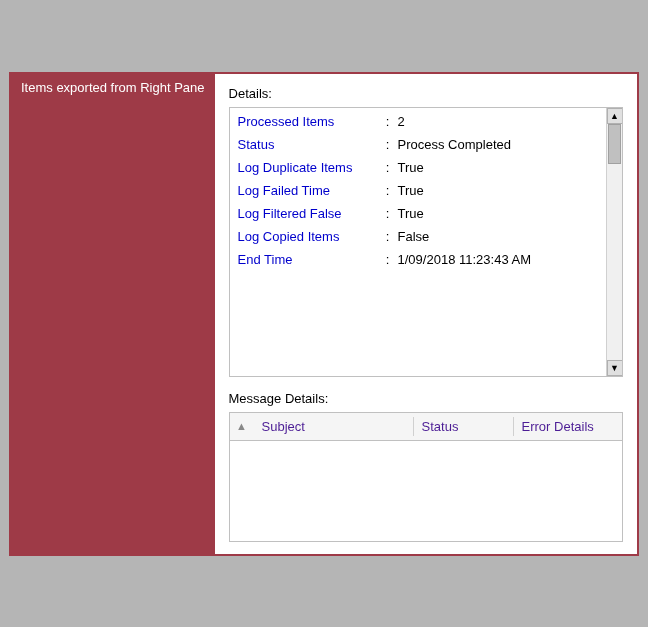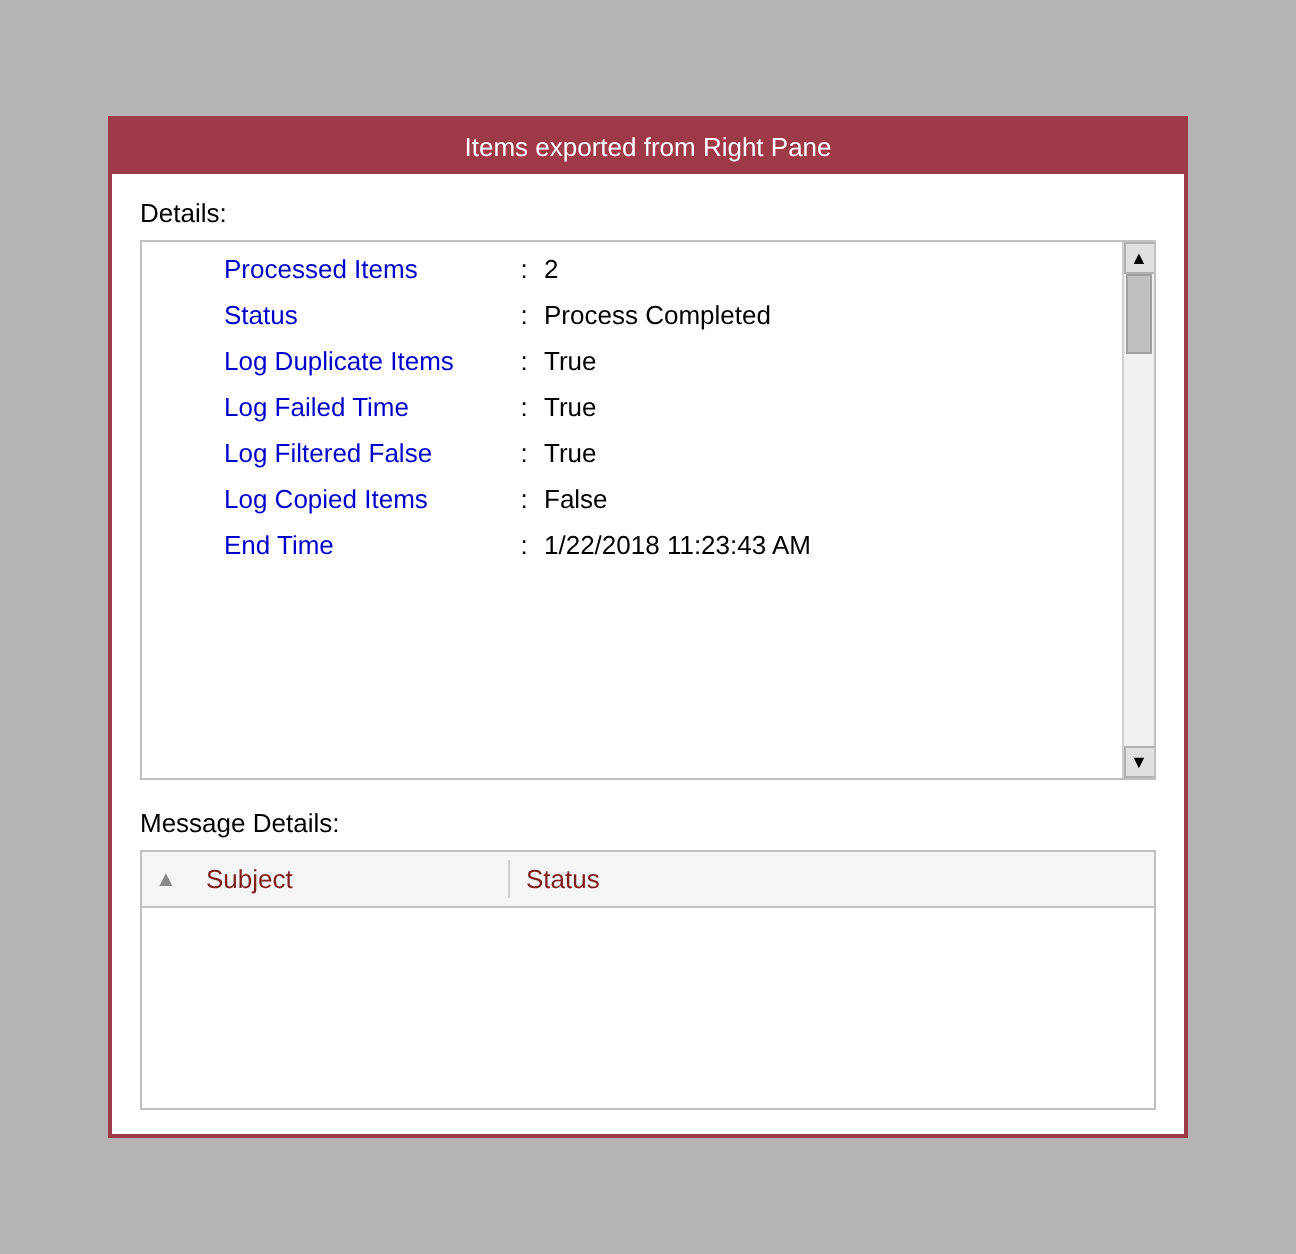--- a/index.html
+++ b/index.html
@@ -7,25 +7,24 @@
       background: #b5b5b5;
       font-family: 'Segoe UI', Tahoma, Geneva, Verdana, sans-serif;
       font-size: 13px;
       display: flex;
       justify-content: center;
       align-items: center;
       width: 648px;
       height: 627px;
     }
     .dialog {
-      width: 540px;
+      width: 630px;
       background: #fff;
       border: 2px solid #9e3a47;
       display: flex;
-      flex-direction: column;
     }
     .dialog-title-bar {
       background: #9e3a47;
       color: #fff;
       text-align: center;
       padding: 6px 10px;
       font-size: 13px;
       font-weight: normal;
     }
     .dialog-body {
@@ -49,21 +48,20 @@
     }
     .details-content {
       flex: 1;
       padding: 6px 8px;
       overflow-y: auto;
     }
     .detail-row {
       display: flex;
       align-items: flex-start;
       margin-bottom: 8px;
-      margin-left: 33px;
     }
     .detail-key {
       color: #0000cc;
       width: 140px;
       flex-shrink: 0;
       font-size: 13px;
     }
     .detail-colon {
       color: #000;
       width: 20px;
@@ -139,21 +137,21 @@
     .th-sort {
       width: 24px;
       display: flex;
       align-items: center;
       justify-content: center;
       color: #888;
       font-size: 11px;
     }
     .th-cell {
       padding: 2px 8px;
-      color: #7f1d1d;
+      color: #4c1d95;
       font-size: 13px;
       border-right: 1px solid #d0d0d0;
     }
     .th-cell:last-child {
       border-right: none;
     }
     .th-subject { width: 160px; }
     .th-status { width: 100px; }
     .th-error { flex: 1; }
     .table-body {
@@ -219,39 +217,40 @@
             <div class="detail-value">True</div>
           </div>
           <div class="detail-row">
             <div class="detail-key">Log Copied Items</div>
             <div class="detail-colon">:</div>
             <div class="detail-value">False</div>
           </div>
           <div class="detail-row">
             <div class="detail-key">End Time</div>
             <div class="detail-colon">:</div>
-            <div class="detail-value">1/22/2018 11:23:43 AM</div>
+            <div class="detail-value">1/09/2018 11:23:43 AM</div>
           </div>
         </div>
       <div class="scrollbar-area">
         <div class="scrollbar-up">▲</div>
         <div class="scrollbar-track">
           <div class="scrollbar-thumb"></div>
         </div>
         <div class="scrollbar-down">▼</div>
       </div>
     </div>
 
     <div class="message-section">
       <div class="section-label">Message Details:</div>
       <div class="message-table">
         <div class="table-header">
           <div class="th-sort">▲</div>
           <div class="th-cell th-subject">Subject</div>
           <div class="th-cell th-status">Status</div>
+          <div class="th-cell th-error">Error Details</div>
         </div>
         <div class="table-body"></div>
       </div>
     </div>
 
   </div>
 
 </div>
 
 </body></html>

